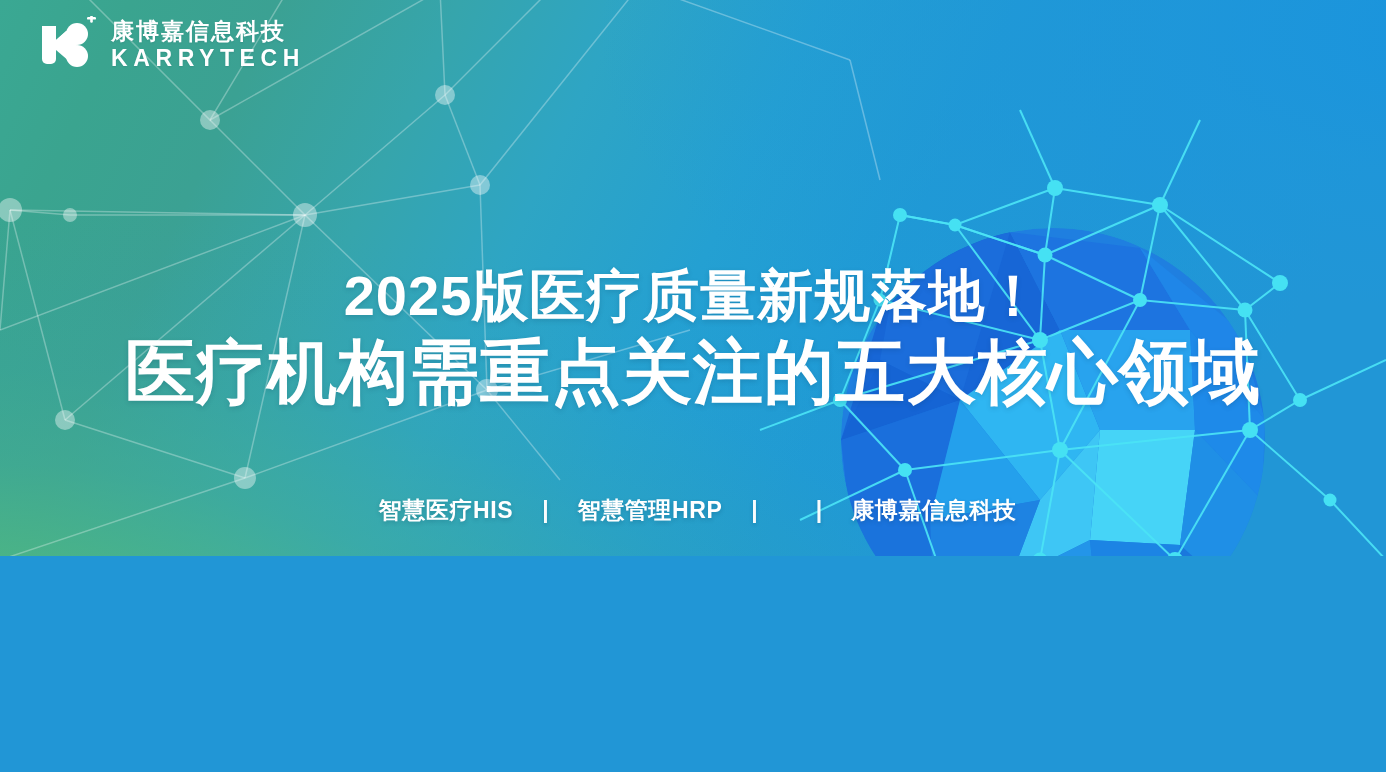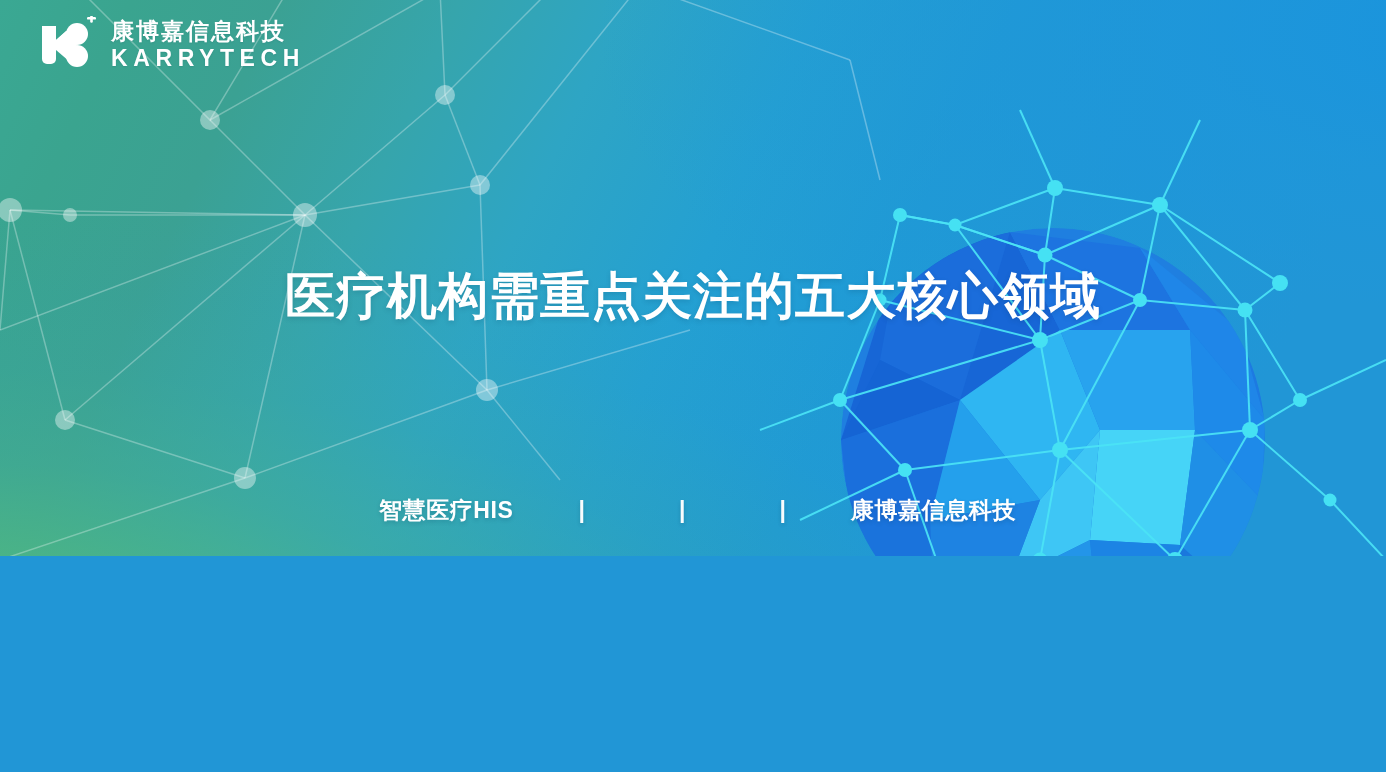--- a/index.html
+++ b/index.html
@@ -74,28 +74,27 @@
   }
   .headline .line{
     color:#ffffff;
     font-weight:700;
     font-size:56px;
     line-height:76px;
     letter-spacing:1px;
     white-space:nowrap;
     text-shadow:0 2px 5px rgba(0,50,80,.17);
   }
-  .headline .line.l2{ font-size:50px; }
+  .headline .line.l2{ font-size:70px; }
 
   
   .subtitle{
     position:absolute; left:9px; right:0; top:495px;
     display:flex; justify-content:center; align-items:center;
     z-index:30;
-    gap:36px;
   }
   .sub-item{
     color:#ffffff; font-size:23px; font-weight:700;
     letter-spacing:.6px; white-space:nowrap;
     text-shadow:0 2px 4px rgba(0,50,80,.22);
   }
   .sub-sep{
     color:#ffffff; font-size:23px; font-weight:700;
     margin:0 29px; opacity:.97;
     text-shadow:0 2px 4px rgba(0,50,80,.22);
@@ -324,24 +323,26 @@
         <path d="M20 25 L29 17 L29 41 L20 33 Z" fill="#3aa893" fill-opacity="0"></path>
       </svg>
     </div>
     <div class="logo-words">
       <span class="logo-cn">康博嘉信息科技</span>
       <span class="logo-en">KARRYTECH</span>
     </div>
   </div>
 
   <div class="headline">
+    <div class="line l1">2025版医疗质量新规落地！</div>
     <div class="line l2">医疗机构需重点关注的五大核心领域</div>
   </div>
 
   <div class="subtitle">
     <span class="sub-item">智慧医疗HIS</span>
     <span class="sub-sep">|</span>
+    <span class="sub-item">智慧管理HRP</span>
     <span class="sub-sep">|</span>
     <span class="sub-sep">|</span>
     <span class="sub-item">康博嘉信息科技</span>
   </div>
 
 </div>
 
 </body></html>

